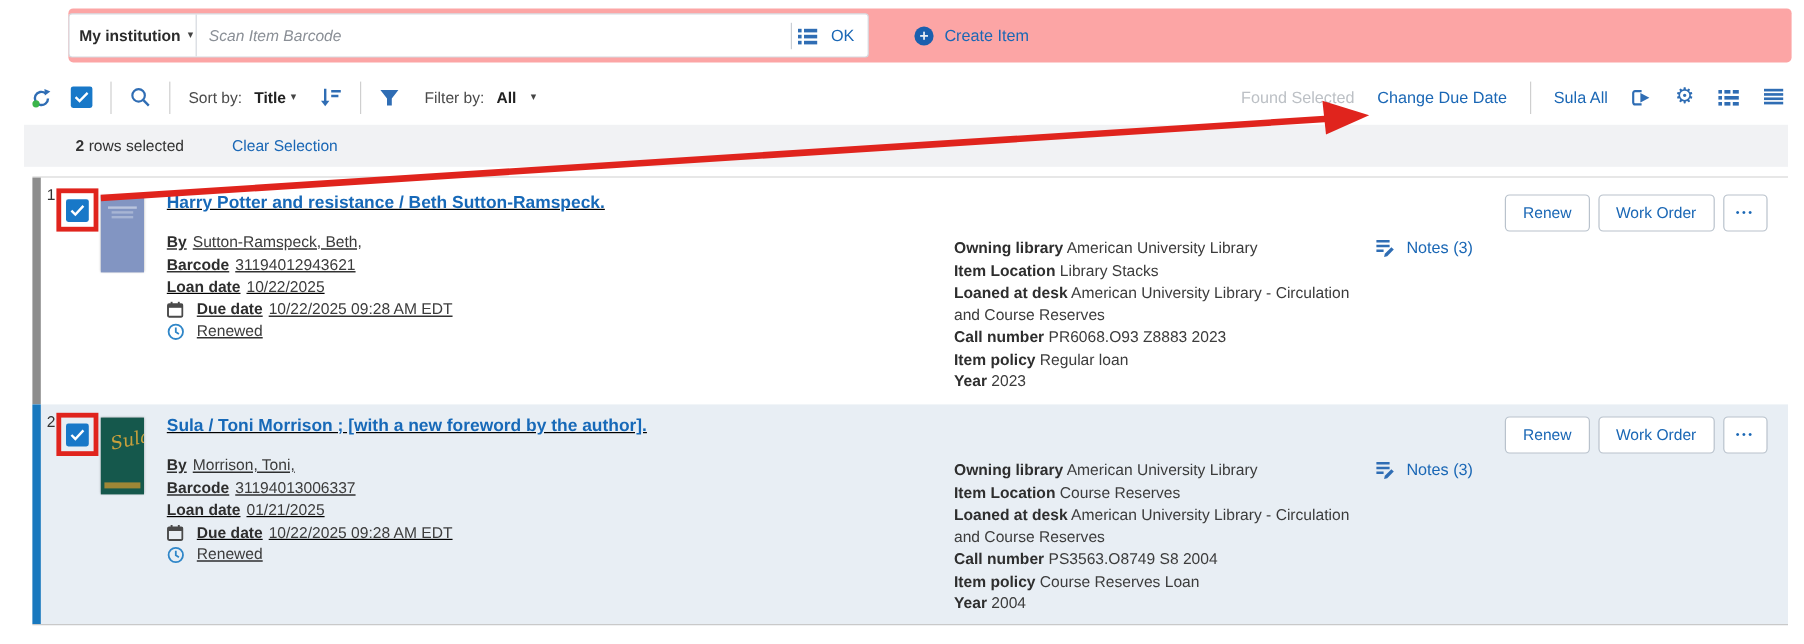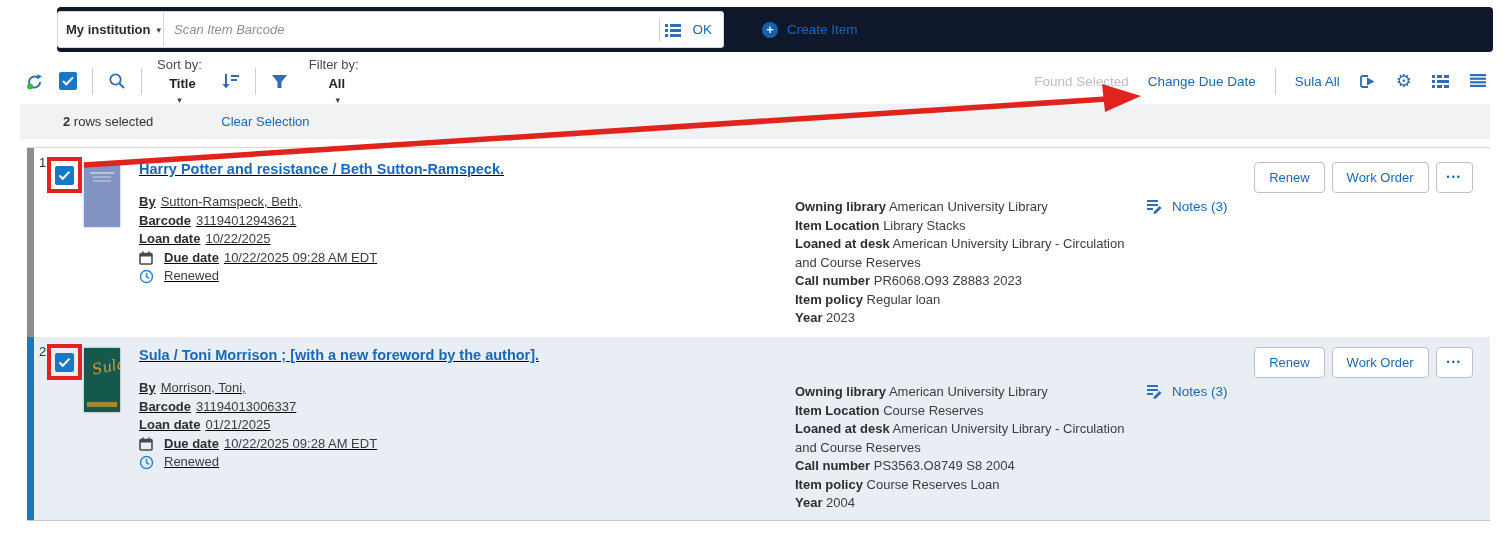--- a/index.html
+++ b/index.html
@@ -1,21 +1,21 @@
 <!DOCTYPE html>
 <html><head>
 <meta charset="utf-8">
 <style>
   * { margin:0; padding:0; box-sizing:border-box; }
   body { font-family:"Liberation Sans", sans-serif; background:#fff; }
   #app { position:relative; width:1503px; height:537px; background:#fff; overflow:hidden; }
 
   
   .scan-bar { position:absolute; left:57px; top:7px; width:1436px; height:45px;
-    background:#0f172a; border-radius:4px; }
+    background:#fca5a5; border-radius:4px; }
   .scan-white { position:absolute; left:0; top:4px; height:37px; width:667px;
     background:#fff; border:1px solid #d5d9df; border-radius:3px; display:flex; align-items:center; }
   .inst-combo { width:106px; height:100%; display:flex; align-items:center; gap:6px;
     padding:0 8px; border-right:1px solid #d5d9df; cursor:pointer; }
   .inst-combo b { font-size:13px; color:#2b2b2b; white-space:nowrap; }
   .caret { font-family:"DejaVu Sans",sans-serif; font-size:9px; color:#444; }
   .scan-input { flex:1; border:none; outline:none; font-size:13px; color:#333; padding:0 10px;
     font-family:"Liberation Sans",sans-serif; background:transparent; min-width:0; }
   .scan-input::placeholder { font-style:italic; color:#8a8f96; }
   .scan-div { width:1px; height:22px; background:#c9ced4; margin:0 4px; }
@@ -27,29 +27,29 @@
     font-size:13px; line-height:15px; text-align:center; font-weight:bold; }
   .create-item span.lbl { font-size:13.5px; color:#1a67b5; }
 
   
   .toolbar { position:absolute; left:0; top:60px; width:100%; height:42px; background:#fff; }
   .tb-left { position:absolute; left:25px; top:0; height:100%; display:flex; align-items:center; gap:15px; }
   .tb-right { position:absolute; right:16px; top:0; height:100%; display:flex; align-items:center; gap:19px; }
   .vdiv { width:1px; height:27px; background:#cfcfcf; }
   .tb-text { font-size:13px; color:#4a4a4a; }
   .tb-val { font-size:13px; font-weight:bold; color:#222; margin-left:6px; }
-  .tb-group { display:flex; align-items:center; gap:4px; cursor:pointer;flex-direction:column; }
+  .tb-group { display:flex; align-items:center; gap:4px; cursor:pointer; }
   .link { font-size:13.5px; color:#1a67b5; cursor:pointer; white-space:nowrap; }
   .link-disabled { font-size:13.5px; color:#bcc0c5; white-space:nowrap; }
   .annotation-box { border:4px solid #e0241d; padding:2px 8px 3px 8px; }
   .gear-glyph { font-family:"DejaVu Sans",sans-serif; font-size:18px; color:#2f6db4; line-height:18px; }
 
   
   .selection-bar { position:absolute; left:20px; right:13px; top:104px; height:35px;
-    background:#f1f2f4; display:flex; align-items:center;gap:28px; }
+    background:#f1f2f4; display:flex; align-items:center; }
   .sel-count { font-size:13px; color:#333; margin-left:43px; }
   .sel-count b { font-weight:bold; }
   .sel-clear { margin-left:40px; font-size:13px; color:#1a67b5; cursor:pointer; }
 
   
   .row { position:absolute; left:27px; right:13px; }
   .row1 { top:147px; height:190px; background:#fff; border-top:1px solid #d8d8d8; }
   .row2 { top:337px; height:184px; background:#e8eef4; border-bottom:1px solid #c9c9c9; }
   .row-bar { position:absolute; left:0; top:0; bottom:0; width:7px; }
   .row1 .row-bar { background:#8d8d8d; }

